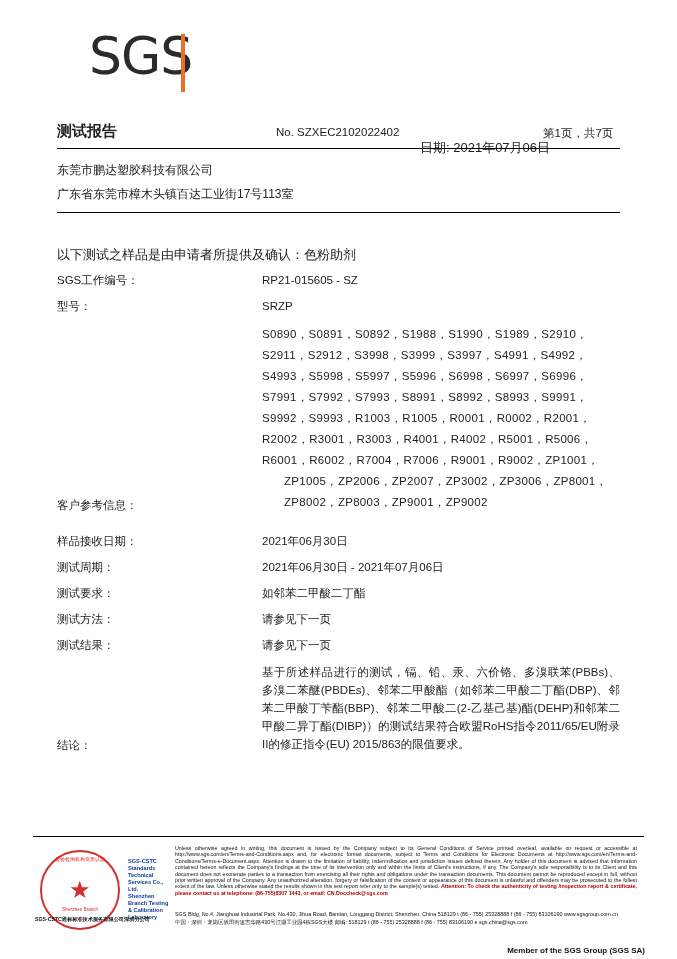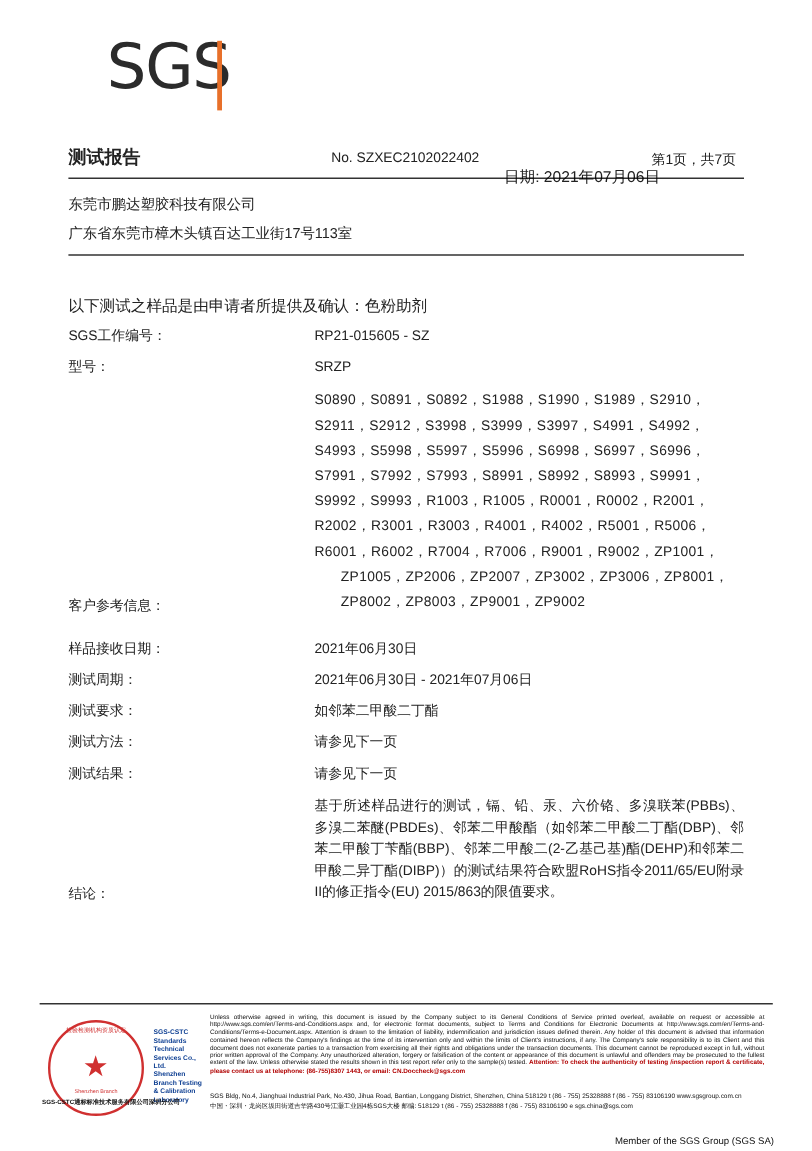--- a/index.html
+++ b/index.html
@@ -257,20 +257,21 @@
   }
   .footer-addr .seg { display: inline-block; }
   .footer-member {
     position: absolute;
     left: 0;
     top: 946px;
     width: 645px;
     text-align: right;
     font-size: 8px;
     color: #111;
+    font-weight: bold;
   }
 </style>
 </head>
 <body>
 
 <div class="page">
 
   <div class="logo-block">
     <span class="logo-text">SGS</span>
     <span class="logo-bar"></span>

